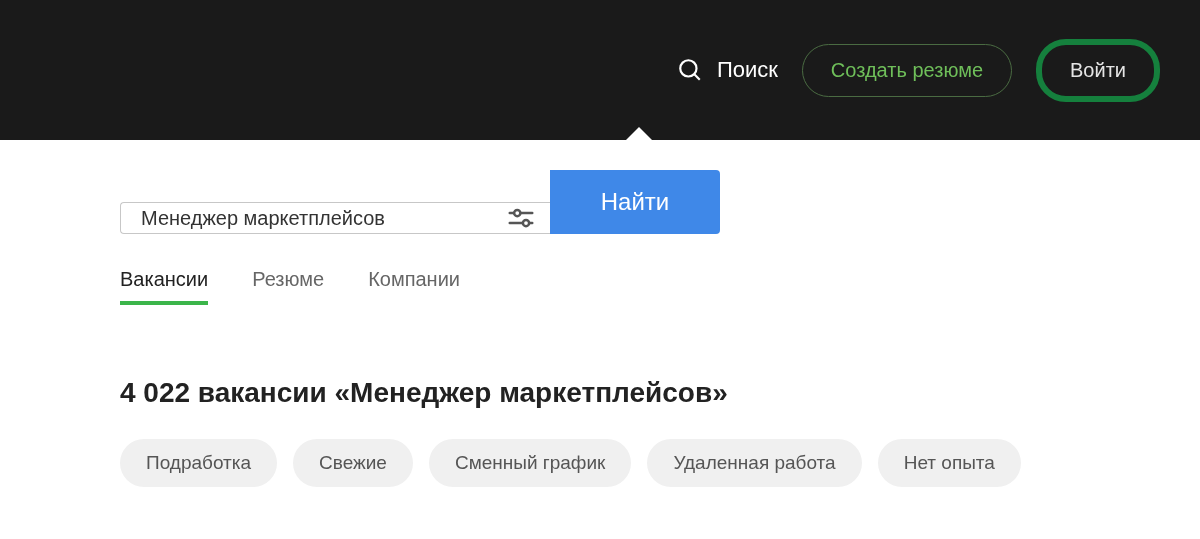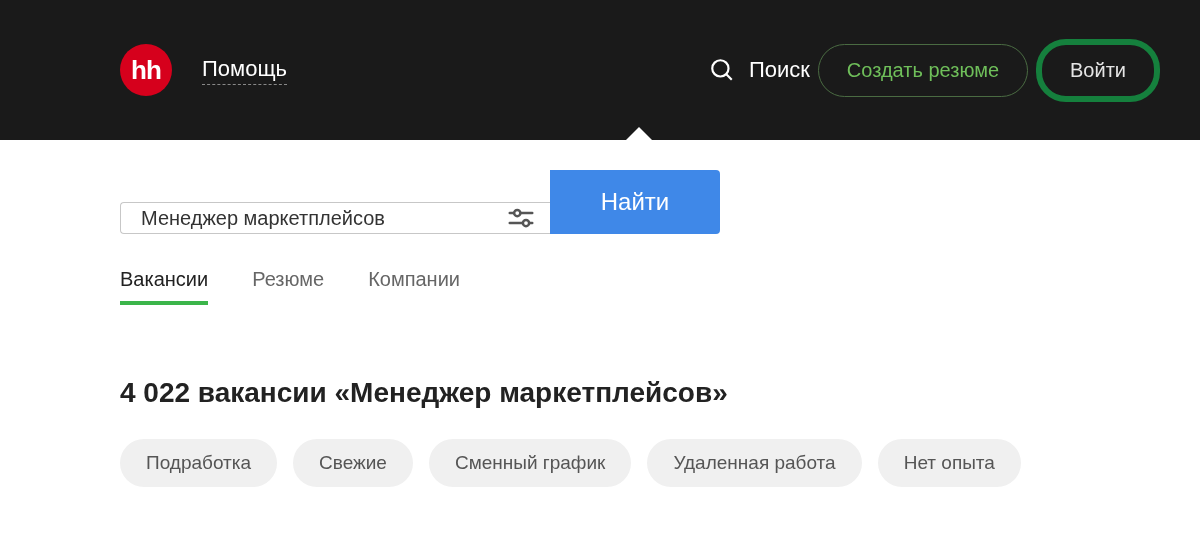--- a/index.html
+++ b/index.html
@@ -23,21 +23,21 @@
     font-family: Arial, sans-serif;
   }
   .help-link {
     color: #fff; font-size: 22px;
     border-bottom: 1px dashed #888;
     padding-bottom: 2px;
     cursor: pointer;
   }
   .topbar-right {
     margin-left: auto;
-    display: flex; align-items: center; gap: 8px;
+    display: flex; align-items: center; gap: 24px;
   }
   .search-link {
     display: flex; align-items: center; gap: 14px;
     color: #fff; font-size: 22px; cursor: pointer;
   }
   .search-icon-top { width: 26px; height: 26px; display: inline-flex; }
   .btn-outline {
     padding: 14px 28px;
     border-radius: 30px;
     background: transparent;
@@ -121,26 +121,20 @@
     font-size: 19px;
     padding: 13px 26px;
     border-radius: 26px;
     cursor: pointer;
   }
 </style>
 </head>
 <body>
 
 <div class="topbar">
-  <div class="topbar-left">
-    <div class="logo">
-      <span>hh</span>
-    </div>
-    <span class="help-link">Помощь</span>
-  </div>
 
   <div class="topbar-right">
     <div class="search-link">
       <span class="search-icon-top">
         <svg viewBox="0 0 24 24" width="26" height="26" fill="none" stroke="#fff" stroke-width="2">
           <circle cx="10.5" cy="10.5" r="7.5"></circle>
           <line x1="21" y1="21" x2="16" y2="16"></line>
         </svg>
       </span>
       <span>Поиск</span>

